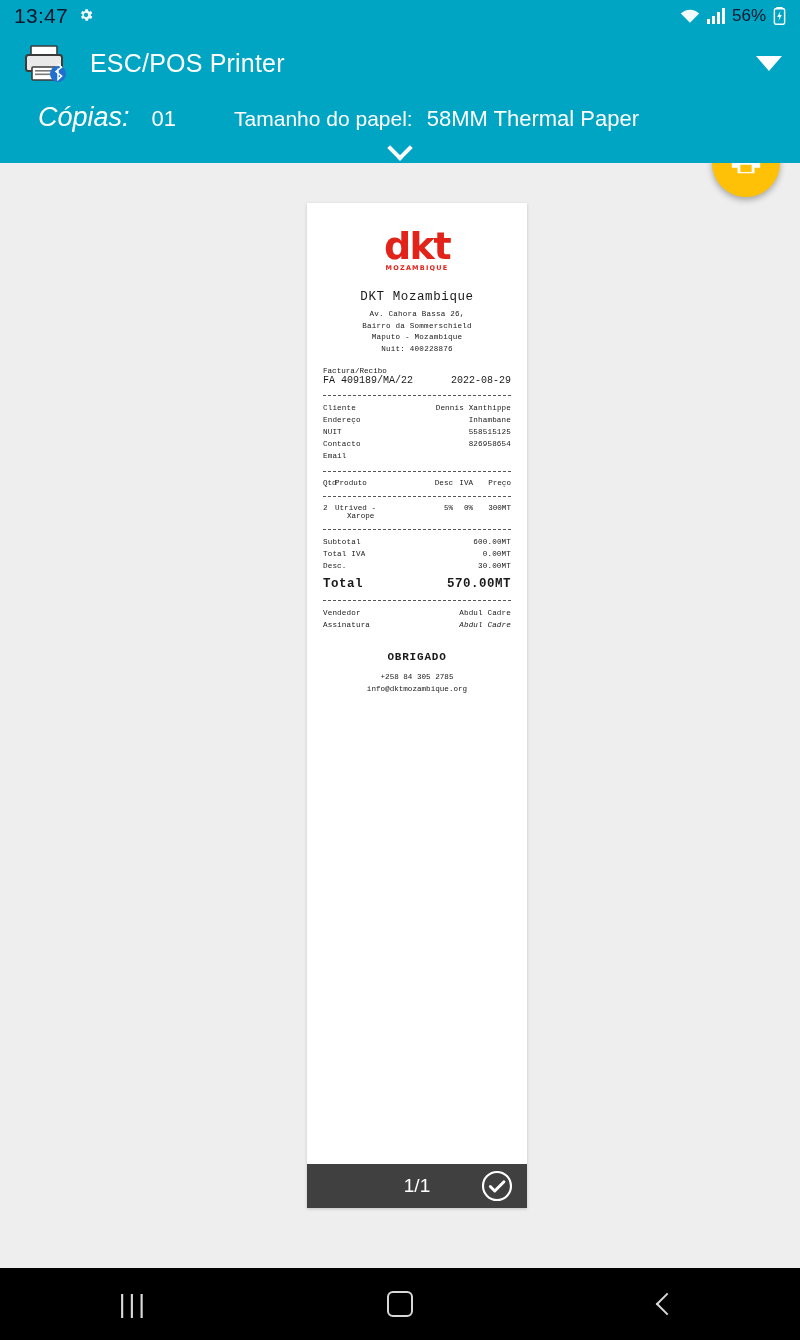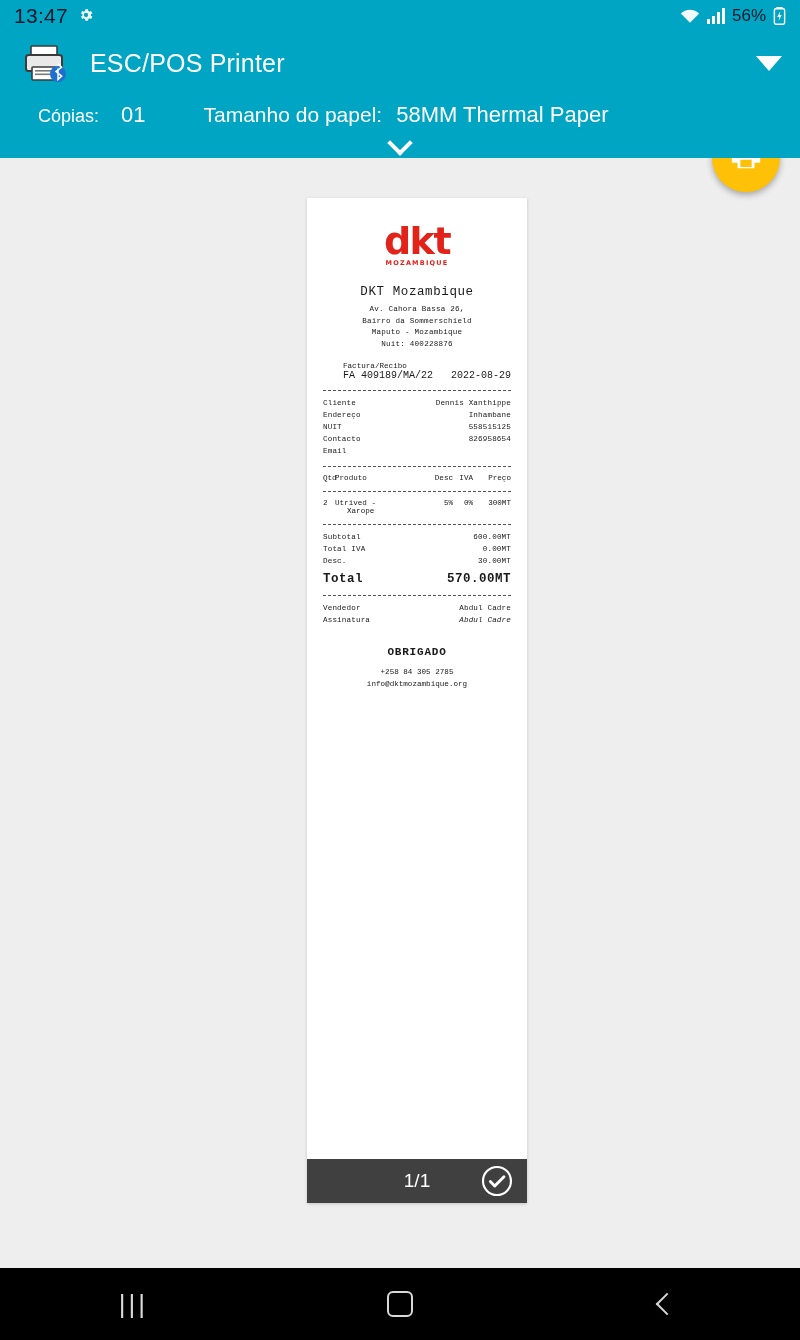--- a/index.html
+++ b/index.html
@@ -75,21 +75,21 @@
     border-left: 13px solid transparent;
     border-right: 13px solid transparent;
     border-top: 15px solid #ffffff;
   }
   .appbar-row2 {
     display: flex;
     align-items: baseline;
     padding: 8px 24px 0 38px;
     font-size: 22px;
   }
-  .lbl-copias { font-size: 18px; }
+  .lbl-copias { font-size: 27px; font-style: italic; }
   .val-copias { font-size: 22px; margin-left: 22px; }
   .lbl-tamanho { font-size: 21px; margin-left: 58px; }
   .val-tamanho { font-size: 22px; margin-left: 14px; }
   .chev-wrap {
     display: flex;
     justify-content: center;
     padding-top: 6px;
     padding-bottom: 4px;
   }
   .chev {
@@ -182,21 +182,21 @@
   }
   .rule {
     border-top: 1px dashed #555;
     margin: 9px 0 7px 0;
     height: 0;
   }
   .sec { font-size: 7.6px; line-height: 11.8px; letter-spacing: .15px; }
   .kv { display: flex; justify-content: space-between; }
   .kv .k { white-space: pre; }
   .kv .v { white-space: pre; }
-  .fact { margin-top: 12px; margin-left: 20px; }
+  .fact { margin-top: 12px; }
   .fact .l1 { font-size: 7.6px; }
   .fact .l2 { display: flex; justify-content: space-between; font-size: 10px; }
   .item-line { display: flex; font-size: 7.6px; }
   .item-line .c1 { width: 12px; }
   .item-line .c2 { flex: 1 1 auto; }
   .item-line .c3 { width: 22px; text-align: right; }
   .item-line .c4 { width: 20px; text-align: right; }
   .item-line .c5 { width: 38px; text-align: right; }
   .item-sub { font-size: 7.6px; padding-left: 24px; }
   .total-row {

